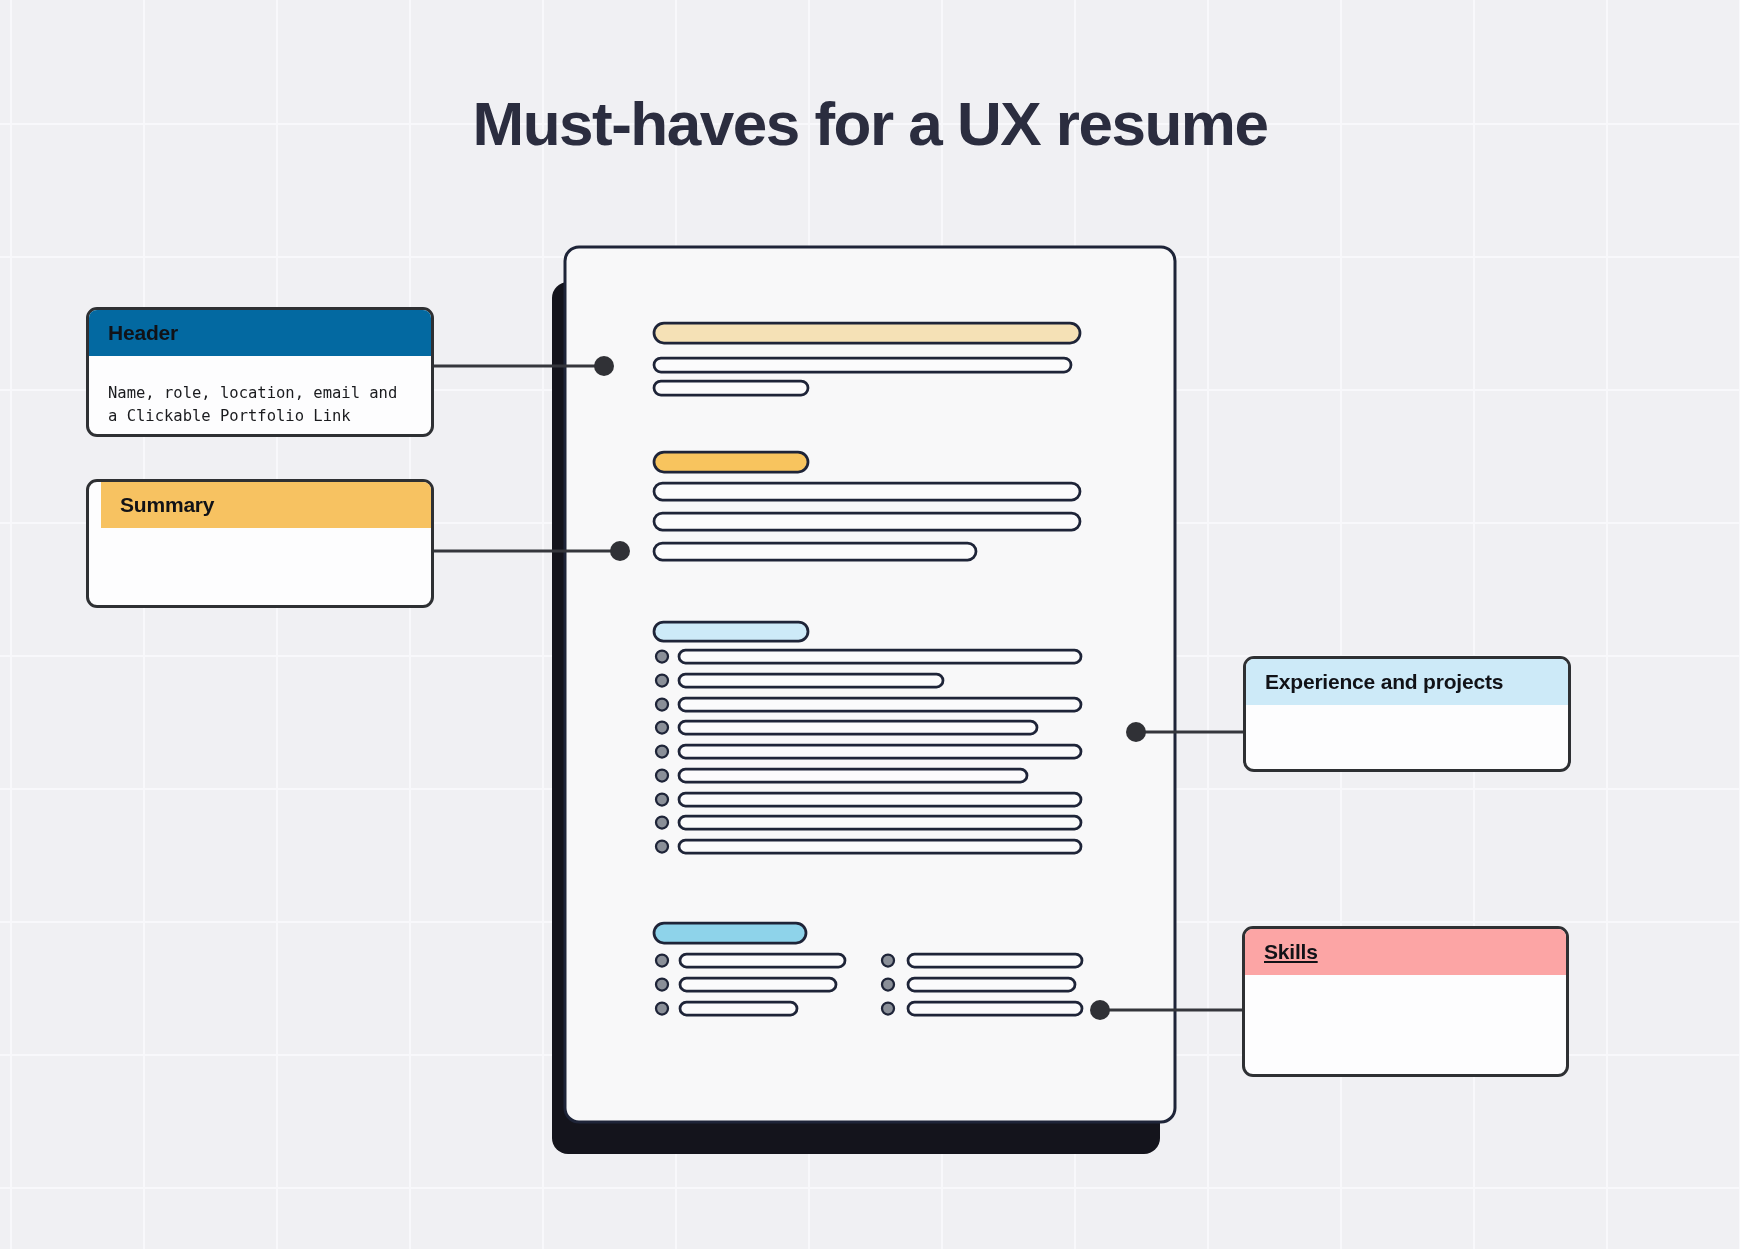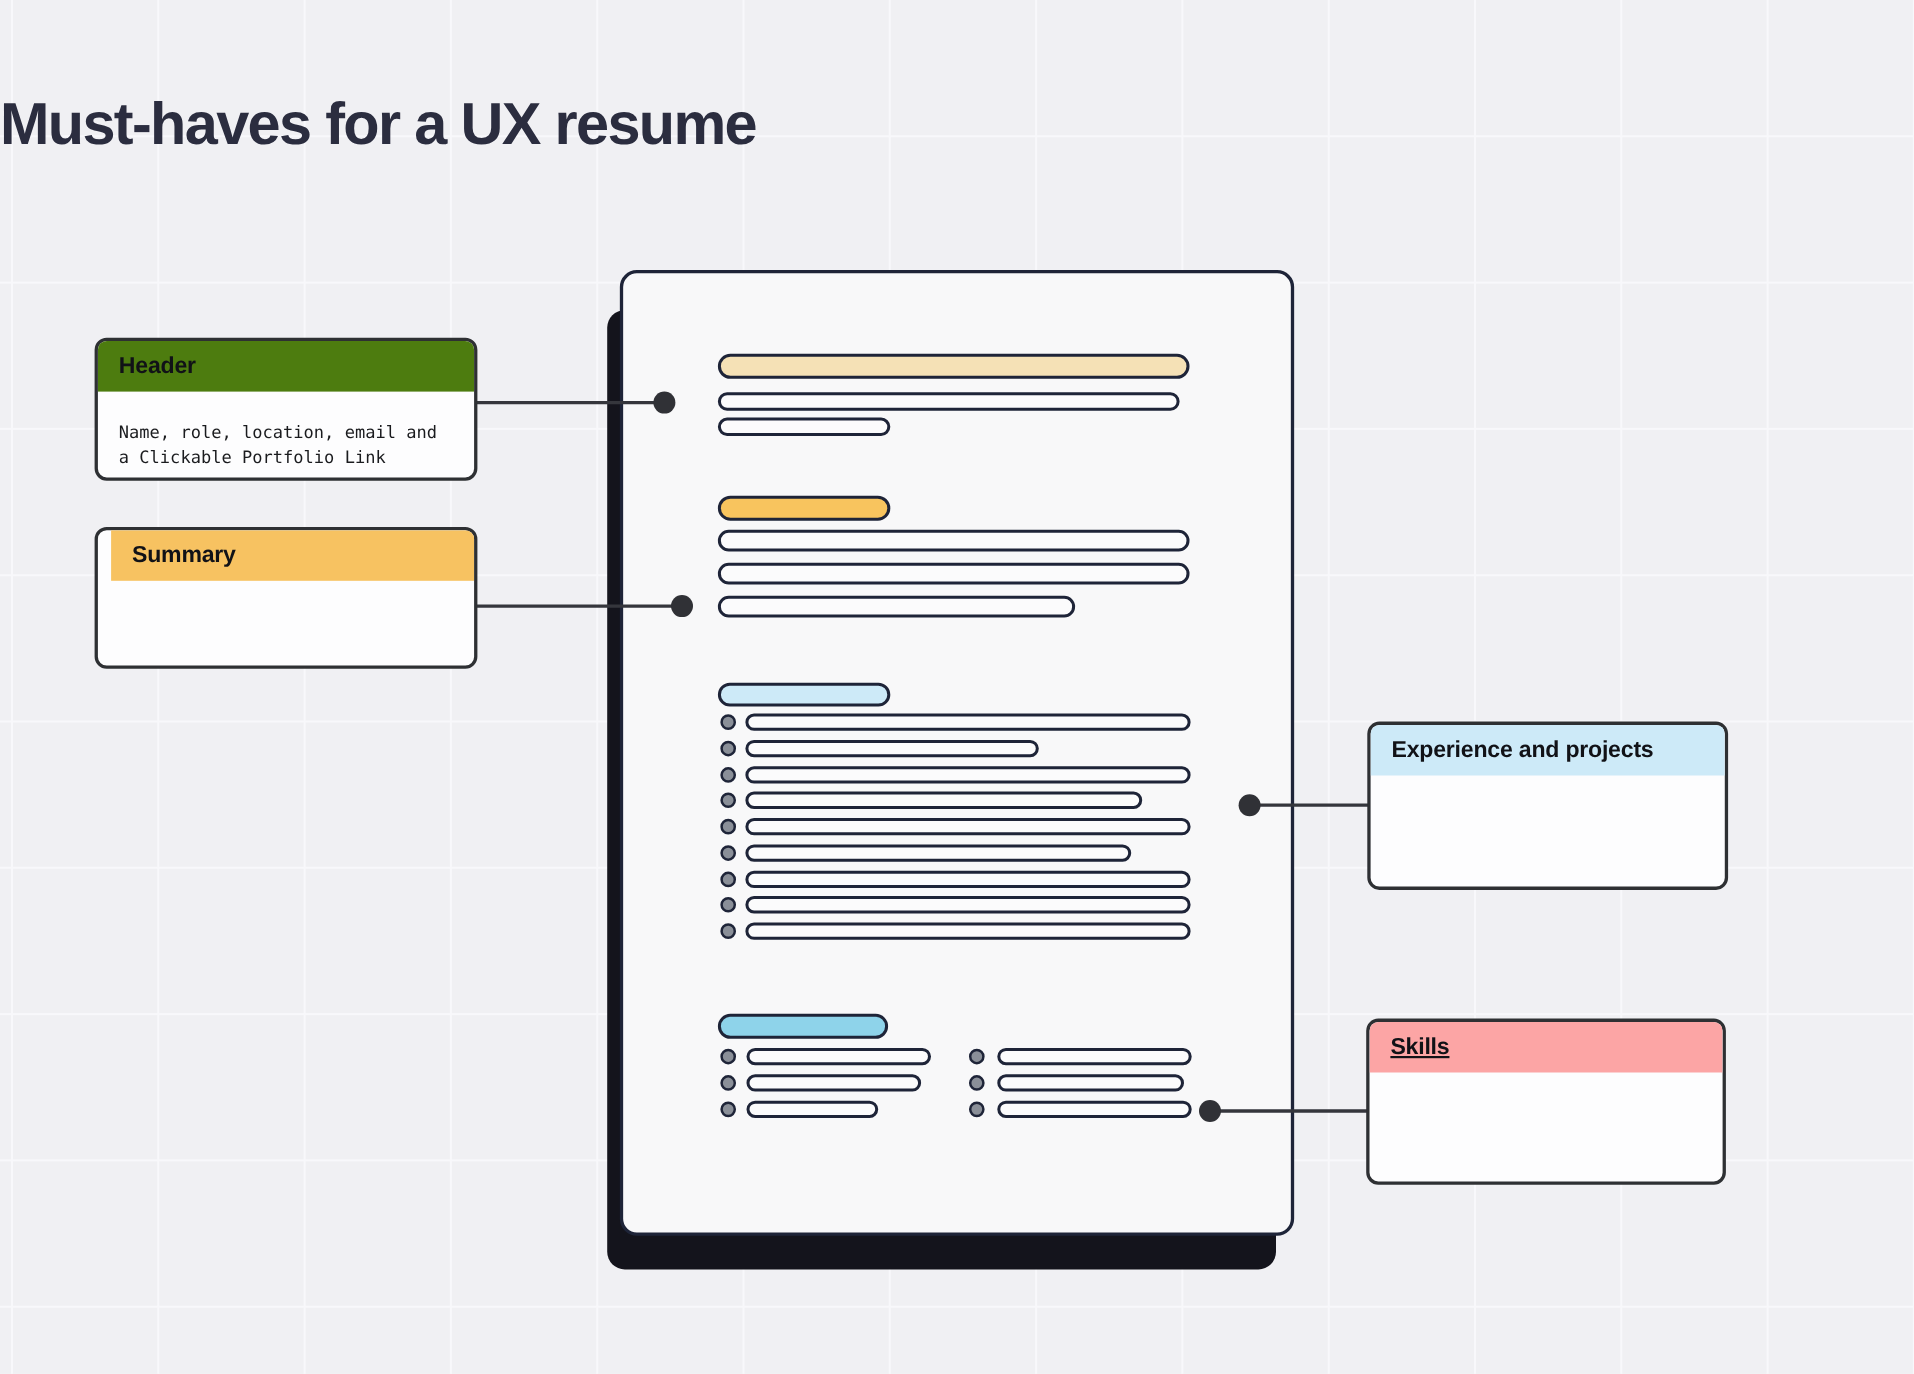--- a/index.html
+++ b/index.html
@@ -12,22 +12,22 @@
     position:relative;width:1740px;height:1249px;
     background-color:#F0F0F3;
     background-image:
       linear-gradient(#F8F8FB 2px, transparent 2px),
       linear-gradient(90deg,#F8F8FB 2px, transparent 2px);
     background-size:133px 133px;
     background-position:10px -10px;
   }
   #main-title{
     position:absolute;left:0;right:0;top:46px;
-    text-align:left;
-    font-size:54px;font-weight:bold;letter-spacing:-1.5px;
+    text-align:center;
+    font-size:62px;font-weight:bold;letter-spacing:-1.5px;
     color:#2B2D3F;
   }
   #diagram-svg{position:absolute;left:0;top:0;}
   .callout{
     position:absolute;
     background:#FDFDFE;
     border:3px solid #2E3033;
     border-radius:11px;
     box-sizing:border-box;
     overflow:hidden;
@@ -40,21 +40,21 @@
     letter-spacing:-0.2px;
   }
   .callout .body{
     padding:26px 18px 0 19px;
     font-family:"DejaVu Sans Mono","Liberation Mono",monospace;
     font-size:15.5px;line-height:23px;color:#1A1B1E;
   }
   .callout .ln{display:block;white-space:nowrap;}
   #co-header{left:86px;top:307px;width:348px;height:130px;}
   #co-summary{left:86px;top:479px;width:348px;height:129px;}
-  #co-experience{left:1243px;top:656px;width:328px;height:153px;}
+  #co-experience{left:1243px;top:656px;width:328px;height:116px;}
   #co-skills{left:1242px;top:926px;width:327px;height:151px;}
 </style>
 </head>
 <body>
 
 <div id="canvas">
 
   <h1 id="main-title">Must-haves for a UX resume</h1>
 
   <svg id="diagram-svg" width="1740" height="1249" viewBox="0 0 1740 1249">
@@ -113,21 +113,21 @@
     </g>
     <g fill="#303136" stroke="none">
       <circle cx="604" cy="366" r="10"></circle>
       <circle cx="620" cy="551" r="10"></circle>
       <circle cx="1136" cy="732" r="10"></circle>
       <circle cx="1100" cy="1010" r="10"></circle>
     </g>
   </svg>
 
   <div class="callout" id="co-header">
-    <div class="band" style="background: #4d7c0f;">
+    <div class="band" style="background: #0369a1;">
       <span>Header</span>
     </div>
     <div class="body">
       <span class="ln">Name, role, location, email and</span>
       <span class="ln">a Clickable Portfolio Link</span>
     </div>
   </div>
 
   <div class="callout" id="co-summary">
     <div class="band" style="background: rgb(247, 194, 97); margin-left: 12px;">

